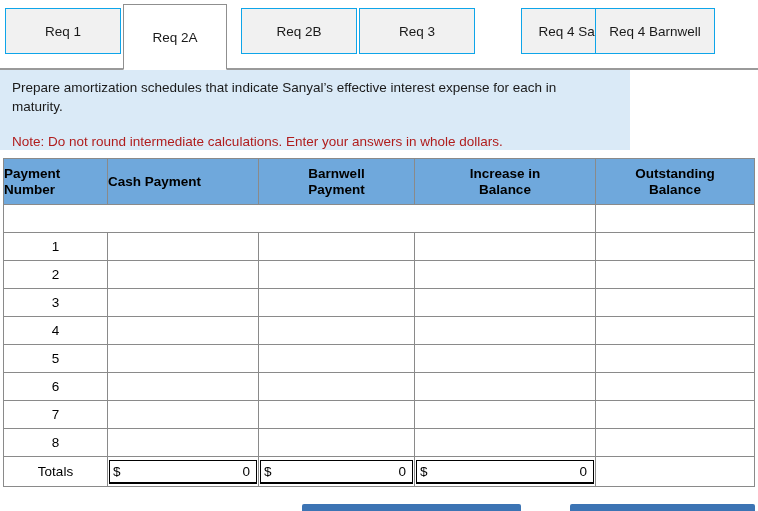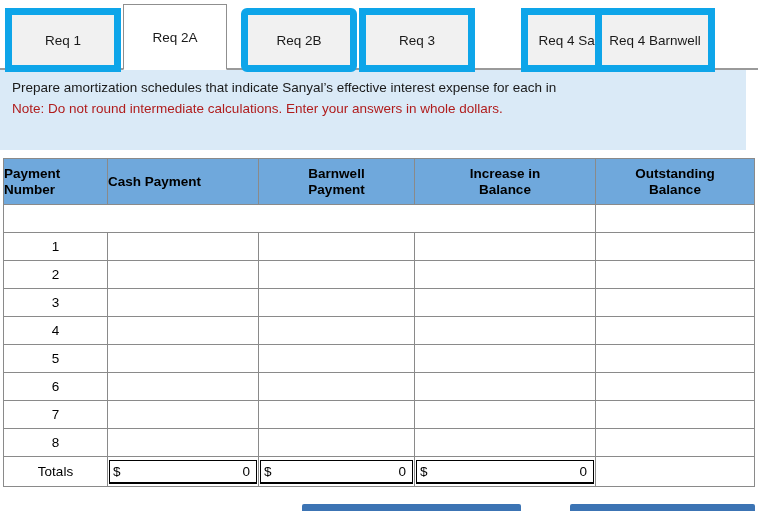--- a/index.html
+++ b/index.html
@@ -26,24 +26,24 @@
     position: absolute;
     left: 0;
     top: 68px;
     width: 758px;
     height: 2px;
     background: #9a9a9a;
   }
   .tab {
     position: absolute;
     top: 8px;
-    height: 64px;
+    height: 46px;
     box-sizing: border-box;
     background: #f1f1f1;
-    border: 7px solid #0ea5e9;
+    border: 1px solid #0ea5e9;
     display: flex;
     align-items: center;
     justify-content: center;
     font-size: 13.5px;
     color: #1a1a1a;
     white-space: nowrap;
     cursor: pointer;
     z-index: 2;
   }
   .tab.active {
@@ -53,39 +53,39 @@
     top: 4px;
     height: 66px;
     z-index: 5;
   }
 
   
   .instructions {
     position: absolute;
     left: 0;
     top: 70px;
-    width: 746px;
+    width: 630px;
     height: 80px;
     box-sizing: border-box;
     background: #daeaf7;
     padding: 8px 0 0 12px;
     overflow: hidden;
   }
   .instr-line {
     font-size: 13.5px;
     line-height: 19px;
     color: #1a1a1a;
     white-space: nowrap;
   }
   .instr-note {
     font-size: 13.5px;
     line-height: 19px;
     color: #b01d1d;
     white-space: nowrap;
-    margin-top: 2px;
+    margin-top: 16px;
   }
 
   
   .sched-wrap {
     position: absolute;
     left: 3px;
     top: 158px;
     width: 751px;
   }
   table.sched {
@@ -185,36 +185,37 @@
 
 <div class="tabstrip">
   <div class="tabstrip-baseline"></div>
 
   <div class="tab" id="tab-0" style="left: 5px; width: 116px;">
     <span>Req 1</span>
   </div>
   <div class="tab active" id="tab-1" style="left: 123px; width: 104px;">
     <span>Req 2A</span>
   </div>
-  <div class="tab" id="tab-2" style="left: 241px; width: 116px; border-radius: 6px;">
+  <div class="tab" id="tab-2" style="left: 241px; width: 116px;">
     <span>Req 2B</span>
   </div>
   <div class="tab" id="tab-3" style="left: 359px; width: 116px;">
     <span>Req 3</span>
   </div>
   <div class="tab" id="tab-4" style="left: 477px; width: 116px; margin-left: 44px;">
     <span>Req 4 Sanyal</span>
   </div>
   <div class="tab" id="tab-5" style="left: 595px; width: 120px; text-align: center;">
     <span>Req 4 Barnwell</span>
   </div>
 </div>
 
 <div class="instructions">
   <div class="instr-line">Prepare amortization schedules that indicate Sanyal’s effective interest expense for each in</div>
+  <div class="instr-line">maturity.</div>
   <div class="instr-note">Note: Do not round intermediate calculations. Enter your answers in whole dollars.</div>
 </div>
 
 <div class="sched-wrap">
   <table class="sched">
     <colgroup>
       <col style="width:104px">
       <col style="width:151px">
       <col style="width:156px">
       <col style="width:181px">

